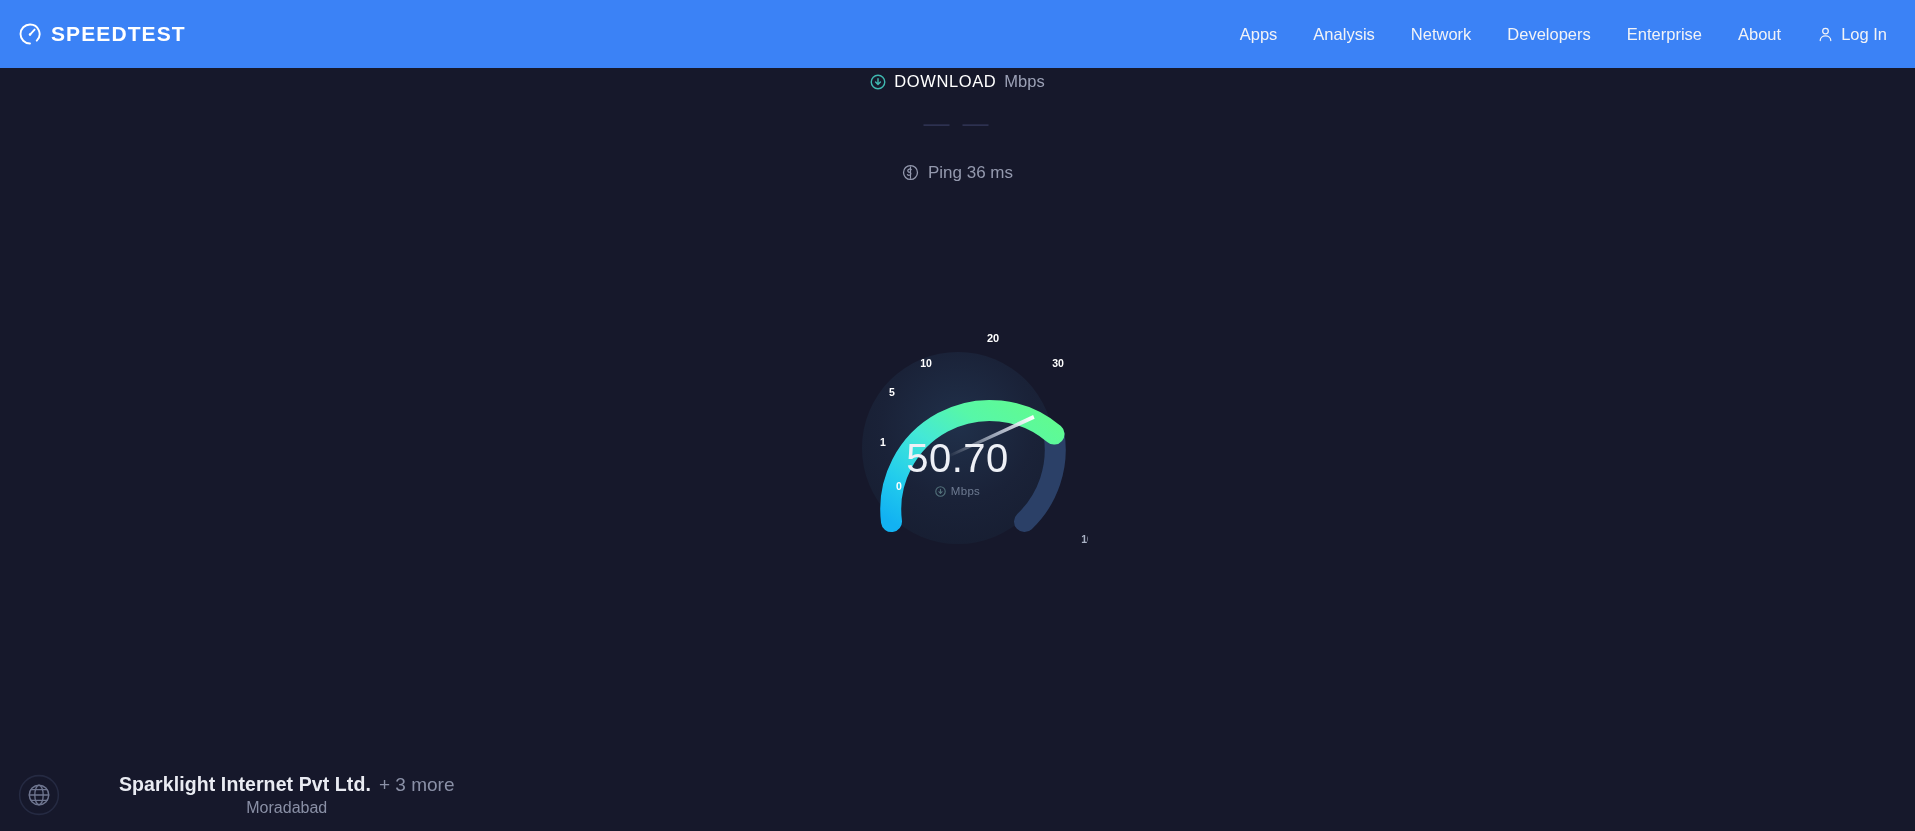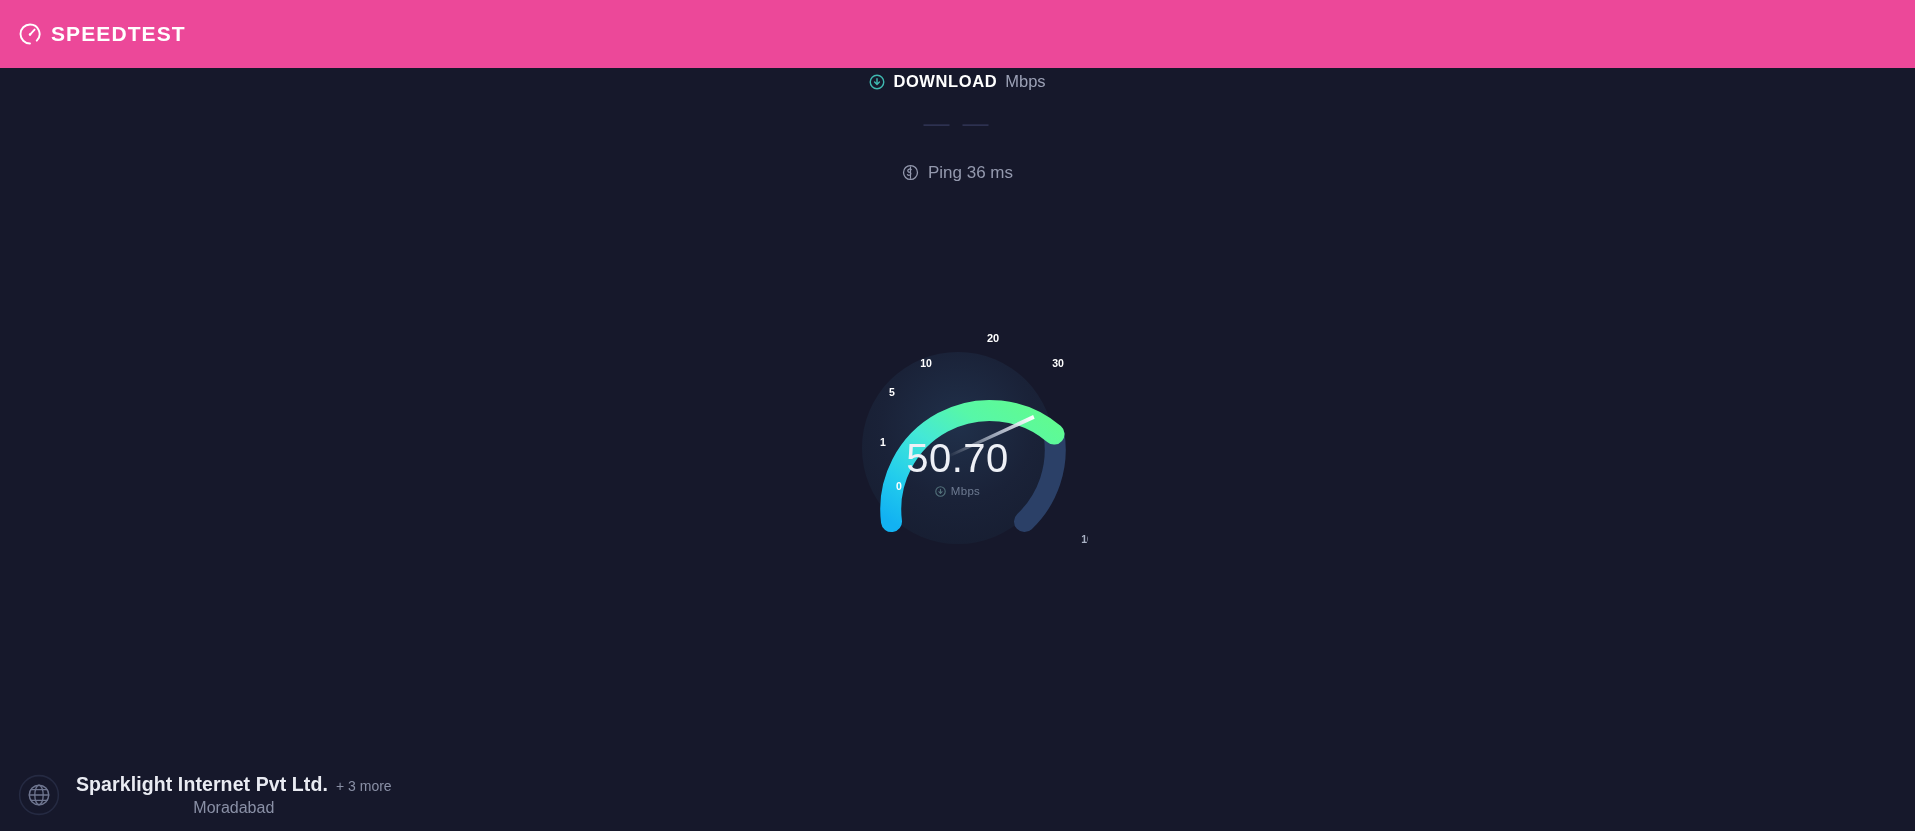--- a/index.html
+++ b/index.html
@@ -18,21 +18,21 @@
     position: relative;
   }
 
   
   .header {
     height: 68px;
     display: flex;
     align-items: center;
     justify-content: space-between;
     padding: 0 24px 0 18px;
-    background: #ec4899;
+    background: #3b82f6;
   }
 
   .brand {
     display: flex;
     align-items: center;
     gap: 9px;
     cursor: pointer;
   }
   .brand-icon { display: block; width: 24px; height: 24px; }
   .brand-text {
@@ -72,21 +72,21 @@
   }
   .dl-row {
     display: inline-flex;
     align-items: center;
     gap: 8px;
     justify-content: center;
   }
   .dl-icon { display: block; width: 16px; height: 16px; }
   .dl-label {
     font-size: 16.5px;
-    font-weight: bold;
+    font-weight: normal;
     letter-spacing: 0.6px;
     color: #ffffff;
   }
   .dl-unit {
     font-size: 16.5px;
     color: #9ba0b5;
     font-weight: normal;
   }
   .dl-value {
     margin-top: 16px;
@@ -152,30 +152,30 @@
   
   .footer {
     position: absolute;
     left: 18px;
     bottom: 14px;
     display: flex;
     align-items: center;
     gap: 16px;
   }
   .globe-icon { display: block; width: 42px; height: 42px; }
-  .isp-lines { display: flex; flex-direction: column; gap: 3px; }
+  .isp-lines { display: flex; flex-direction: column; gap: 3px; margin-left: 43px; }
   .isp-top { display: flex; align-items: baseline; gap: 8px; }
   .isp-name {
     font-size: 19.5px;
     font-weight: bold;
     color: #e9ebf2;
     letter-spacing: 0.1px;
   }
   .isp-more {
-    font-size: 14px;
+    font-size: 19px;
     color: #8a90a6;
     cursor: pointer;
   }
   .isp-city {
     font-size: 16px;
     color: #8a90a6;
     text-align: center;
   }
 </style>
 </head>
@@ -187,20 +187,38 @@
     <span class="brand-icon-wrap">
       <svg class="brand-icon" viewBox="0 0 24 24" fill="none">
         <path d="M12 21.5a9.5 9.5 0 1 1 0-19 9.5 9.5 0 0 1 6.8 16.2" stroke="#ffffff" stroke-width="1.9" stroke-linecap="round"></path>
         <path d="M12 12.6 16.6 7.6" stroke="#ffffff" stroke-width="1.9" stroke-linecap="round"></path>
         <circle cx="12" cy="12.6" r="1.25" fill="#ffffff"></circle>
       </svg>
     </span>
     <span class="brand-text">SPEEDTEST</span>
   </div>
 
+  <div class="nav">
+    <div class="nav-item">Apps</div>
+    <div class="nav-item">Analysis</div>
+    <div class="nav-item">Network</div>
+    <div class="nav-item">Developers</div>
+    <div class="nav-item">Enterprise</div>
+    <div class="nav-item">About</div>
+
+    <div class="login">
+      <span>
+        <svg class="login-icon" viewBox="0 0 20 20" fill="none">
+          <circle cx="10" cy="6" r="3.3" stroke="#f2f3f7" stroke-width="1.5"></circle>
+          <path d="M3.8 17.2c0-3.4 2.8-5.6 6.2-5.6s6.2 2.2 6.2 5.6" stroke="#f2f3f7" stroke-width="1.5" stroke-linecap="round"></path>
+        </svg>
+      </span>
+      <span class="login-label">Log In</span>
+    </div>
+  </div>
 </div>
 
 <div class="results">
 
   <div class="dl-row">
     <span>
       <svg class="dl-icon" viewBox="0 0 18 18" fill="none">
         <circle cx="9" cy="9" r="7.6" stroke="#3fb8b0" stroke-width="1.6"></circle>
         <path d="M9 5.3v6.2M6.3 9.1 9 11.8l2.7-2.7" stroke="#3fb8b0" stroke-width="1.6" stroke-linecap="round" stroke-linejoin="round"></path>
       </svg>

